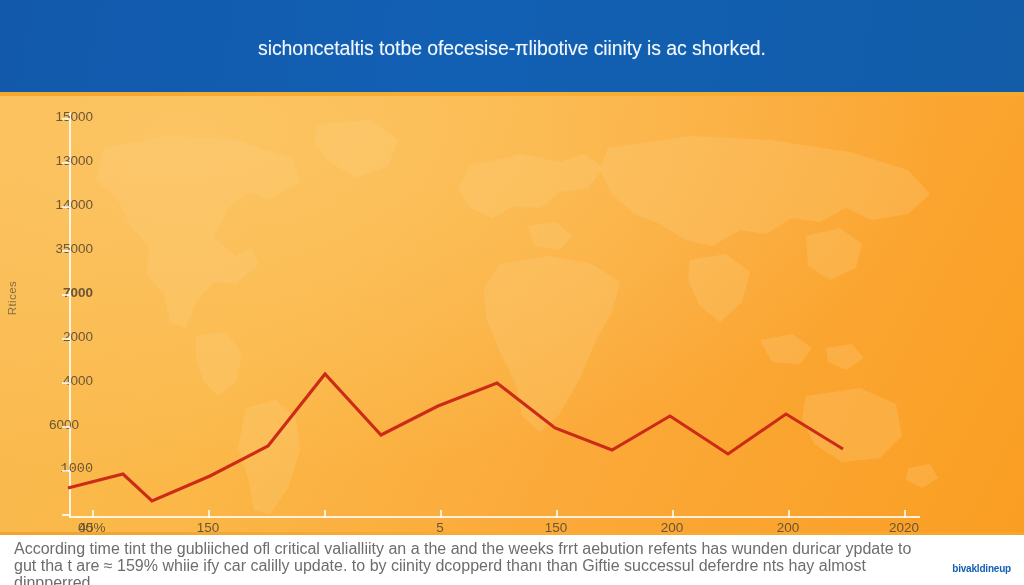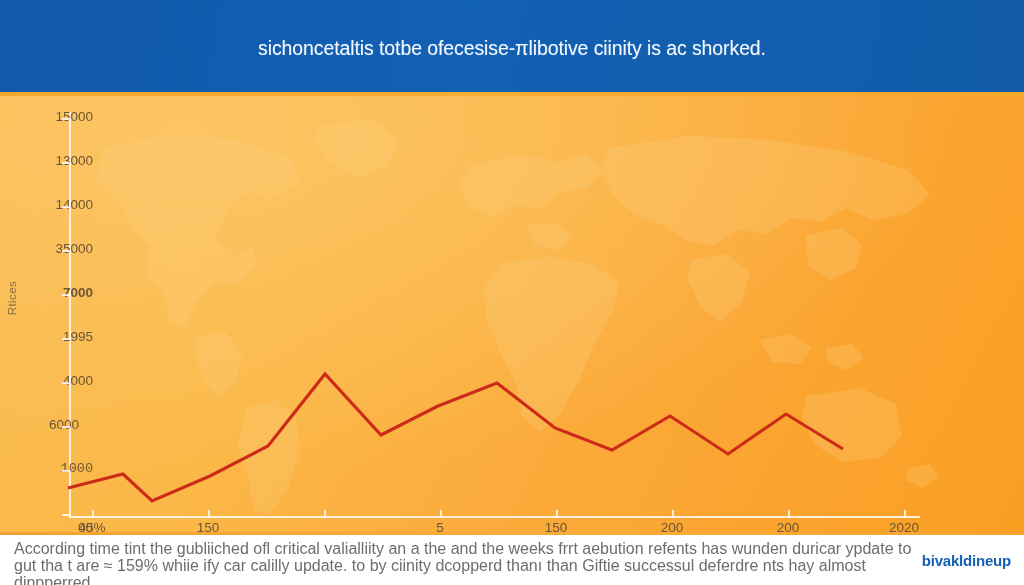--- a/index.html
+++ b/index.html
@@ -89,22 +89,22 @@
   }
   .footer-top-rule{
     position:absolute;left:0;top:0;width:1024px;height:3px;
     background:linear-gradient(90deg,#f2a331 0%,#f8ad38 55%,#f5a62f 100%);
   }
   .fnote{
     position:absolute;left:14px;top:8px;width:900px;
     font-size:16px;line-height:17px;color:#6d6d6d;
   }
   .brand{
-    position:absolute;right:13px;top:20px;
-    font-size:15px;font-weight:700;color:#1460b4;letter-spacing:-.2px;text-align:right;
+    position:absolute;right:13px;top:31px;
+    font-size:10px;font-weight:700;color:#1460b4;letter-spacing:-.2px;text-align:right;
   }
 </style>
 </head>
 <body>
 
 <div id="page">
 
   <div class="header">
     <div class="header-inner">
       <div class="hl hl2">sichoncetaltis totbe ofecesise-πlibotive ciinity is ac shorked.</div>
@@ -147,21 +147,21 @@
     <div class="axis-x"></div>
 
     <div class="yaxis-title">Rtices</div>
 
     <div class="ylabels" id="y-labels">
         <div class="ylabel-txt" style="top: 13px;">15000</div>
         <div class="ylabel-txt" style="top: 57px;">13000</div>
         <div class="ylabel-txt" style="top: 101px;">14000</div>
         <div class="ylabel-txt" style="top: 145px;">35000</div>
         <div class="ylabel-txt" style="top: 189px; font-weight: bold;">7000</div>
-        <div class="ylabel-txt" style="top: 233px;">1995</div>
+        <div class="ylabel-txt" style="top: 233px;">2000</div>
         <div class="ylabel-txt" style="top: 277px;">4000</div>
         <div class="ylabel-txt" style="top: 321px; text-align: center;">6000</div>
         <div class="ylabel-txt" style="top: 365px; font-family: Liberation Mono, monospace;">1000</div>
         <div class="ylabel-txt" style="top: 424px;">00</div>
       </div>
     <div id="y-ticks">
         <div class="ytick" style="top: 22px;"></div>
         <div class="ytick" style="top: 66px;"></div>
         <div class="ytick" style="top: 110px;"></div>
         <div class="ytick" style="top: 154px;"></div>

